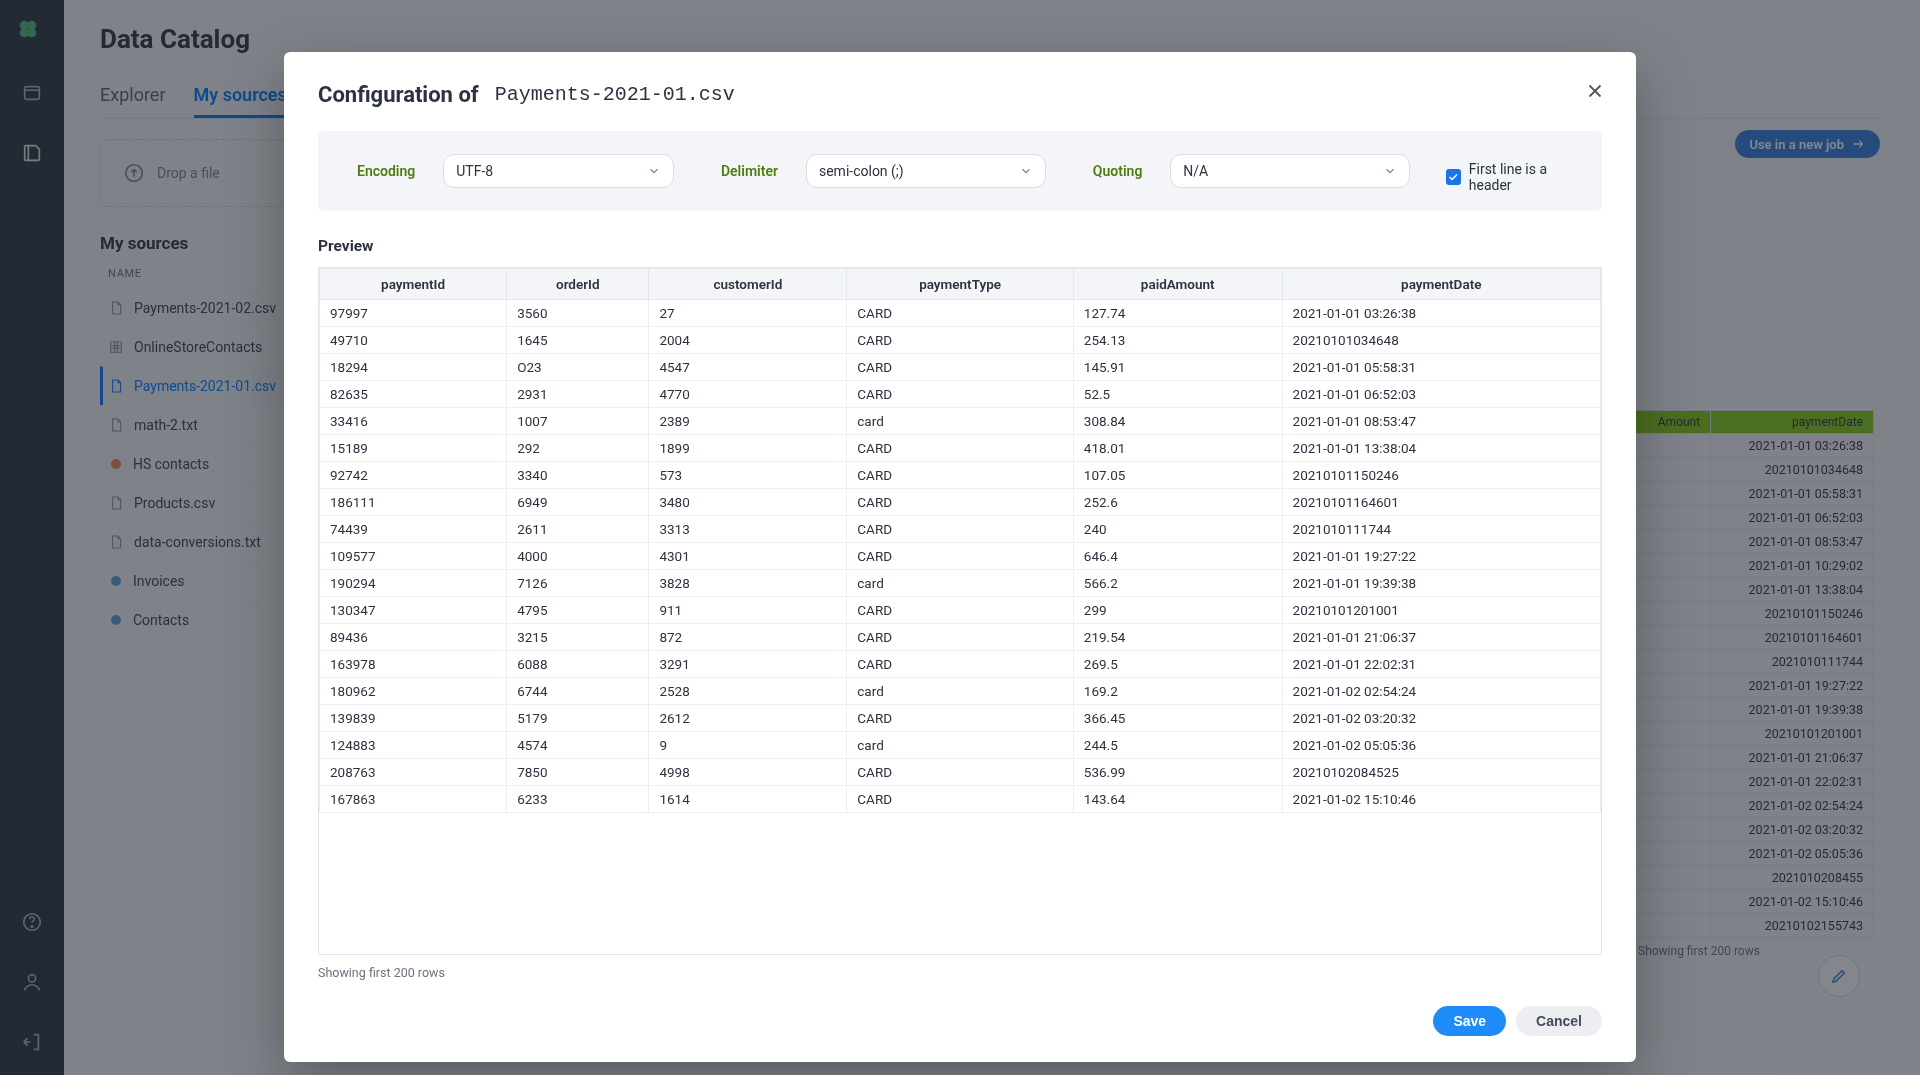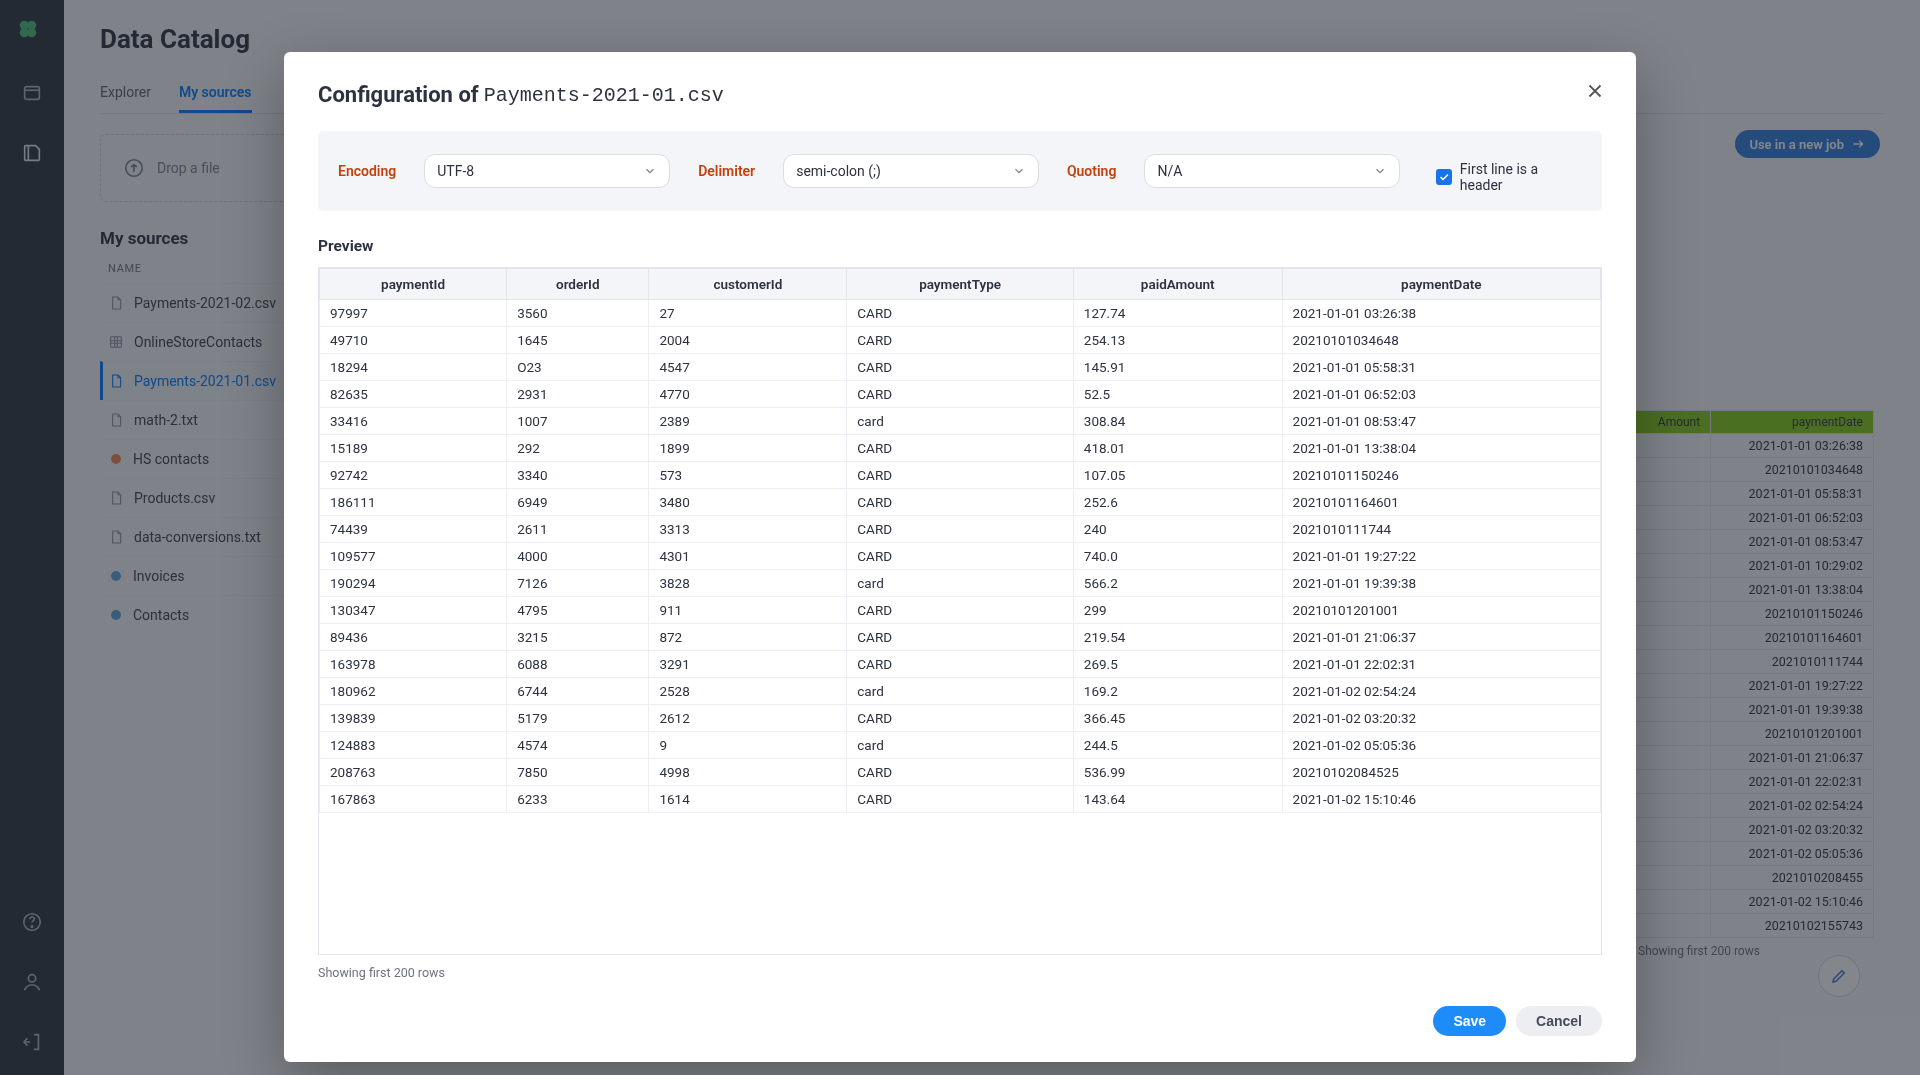--- a/index.html
+++ b/index.html
@@ -45,21 +45,21 @@
   margin-bottom: 30px;
 }
 .tabs {
   display: flex;
   gap: 28px;
   border-bottom: 1px solid #e1e4ea;
   margin-bottom: 20px;
 }
 .tab {
   padding-bottom: 10px;
-  font-size: 14px;
+  font-size: 18px;
   color: #5a6270;
   cursor: pointer;
 }
 .tab.active {
   color: #007bff;
   border-bottom: 3px solid #007bff;
   font-weight: 600;
 }
 .use-in-job {
   position: absolute;
@@ -150,22 +150,22 @@
   background: #fff;
   border-radius: 6px;
   padding: 30px 34px 26px;
   box-shadow: 0 20px 60px rgba(0,0,0,.3);
   position: relative;
 }
 .modal-title {
   font-size: 22px;
   font-weight: 700;
   display: flex;
-  align-items: flex-end;
-  gap: 5px;
+  align-items: center;
+  gap: 16px;
 }
 .modal-title .fname {
   font-family: "SFMono-Regular", Consolas, "Liberation Mono", Menlo, monospace;
   font-size: 20px;
   font-weight: 500;
 }
 .close-btn {
   position: absolute;
   right: 30px;
   top: 28px;
@@ -176,21 +176,21 @@
 .config-bar {
   background: #f4f5f8;
   border-radius: 5px;
   margin-top: 24px;
   padding: 18px 20px;
   display: flex;
   align-items: center;
   gap: 28px;
   font-size: 14px;
 }
-.cfg-lbl { font-weight: 600; color:#c2410c;}
+.cfg-lbl { font-weight: 600; color:#4d7c0f;margin-left:19px;}
 .select {
   background: #fff;
   border: 1px solid #dadde4;
   border-radius: 11px;
   padding: 8px 12px;
   display: flex;
   align-items: center;
   justify-content: space-between;
   gap: 10px;
   cursor: pointer;
@@ -641,21 +641,21 @@
               <td>3313</td>
               <td>CARD</td>
               <td>240</td>
               <td>2021010111744</td>
             </tr>
             <tr>
               <td>109577</td>
               <td>4000</td>
               <td>4301</td>
               <td>CARD</td>
-              <td>740.0</td>
+              <td>646.4</td>
               <td>2021-01-01 19:27:22</td>
             </tr>
             <tr>
               <td>190294</td>
               <td>7126</td>
               <td>3828</td>
               <td>card</td>
               <td>566.2</td>
               <td>2021-01-01 19:39:38</td>
             </tr>

